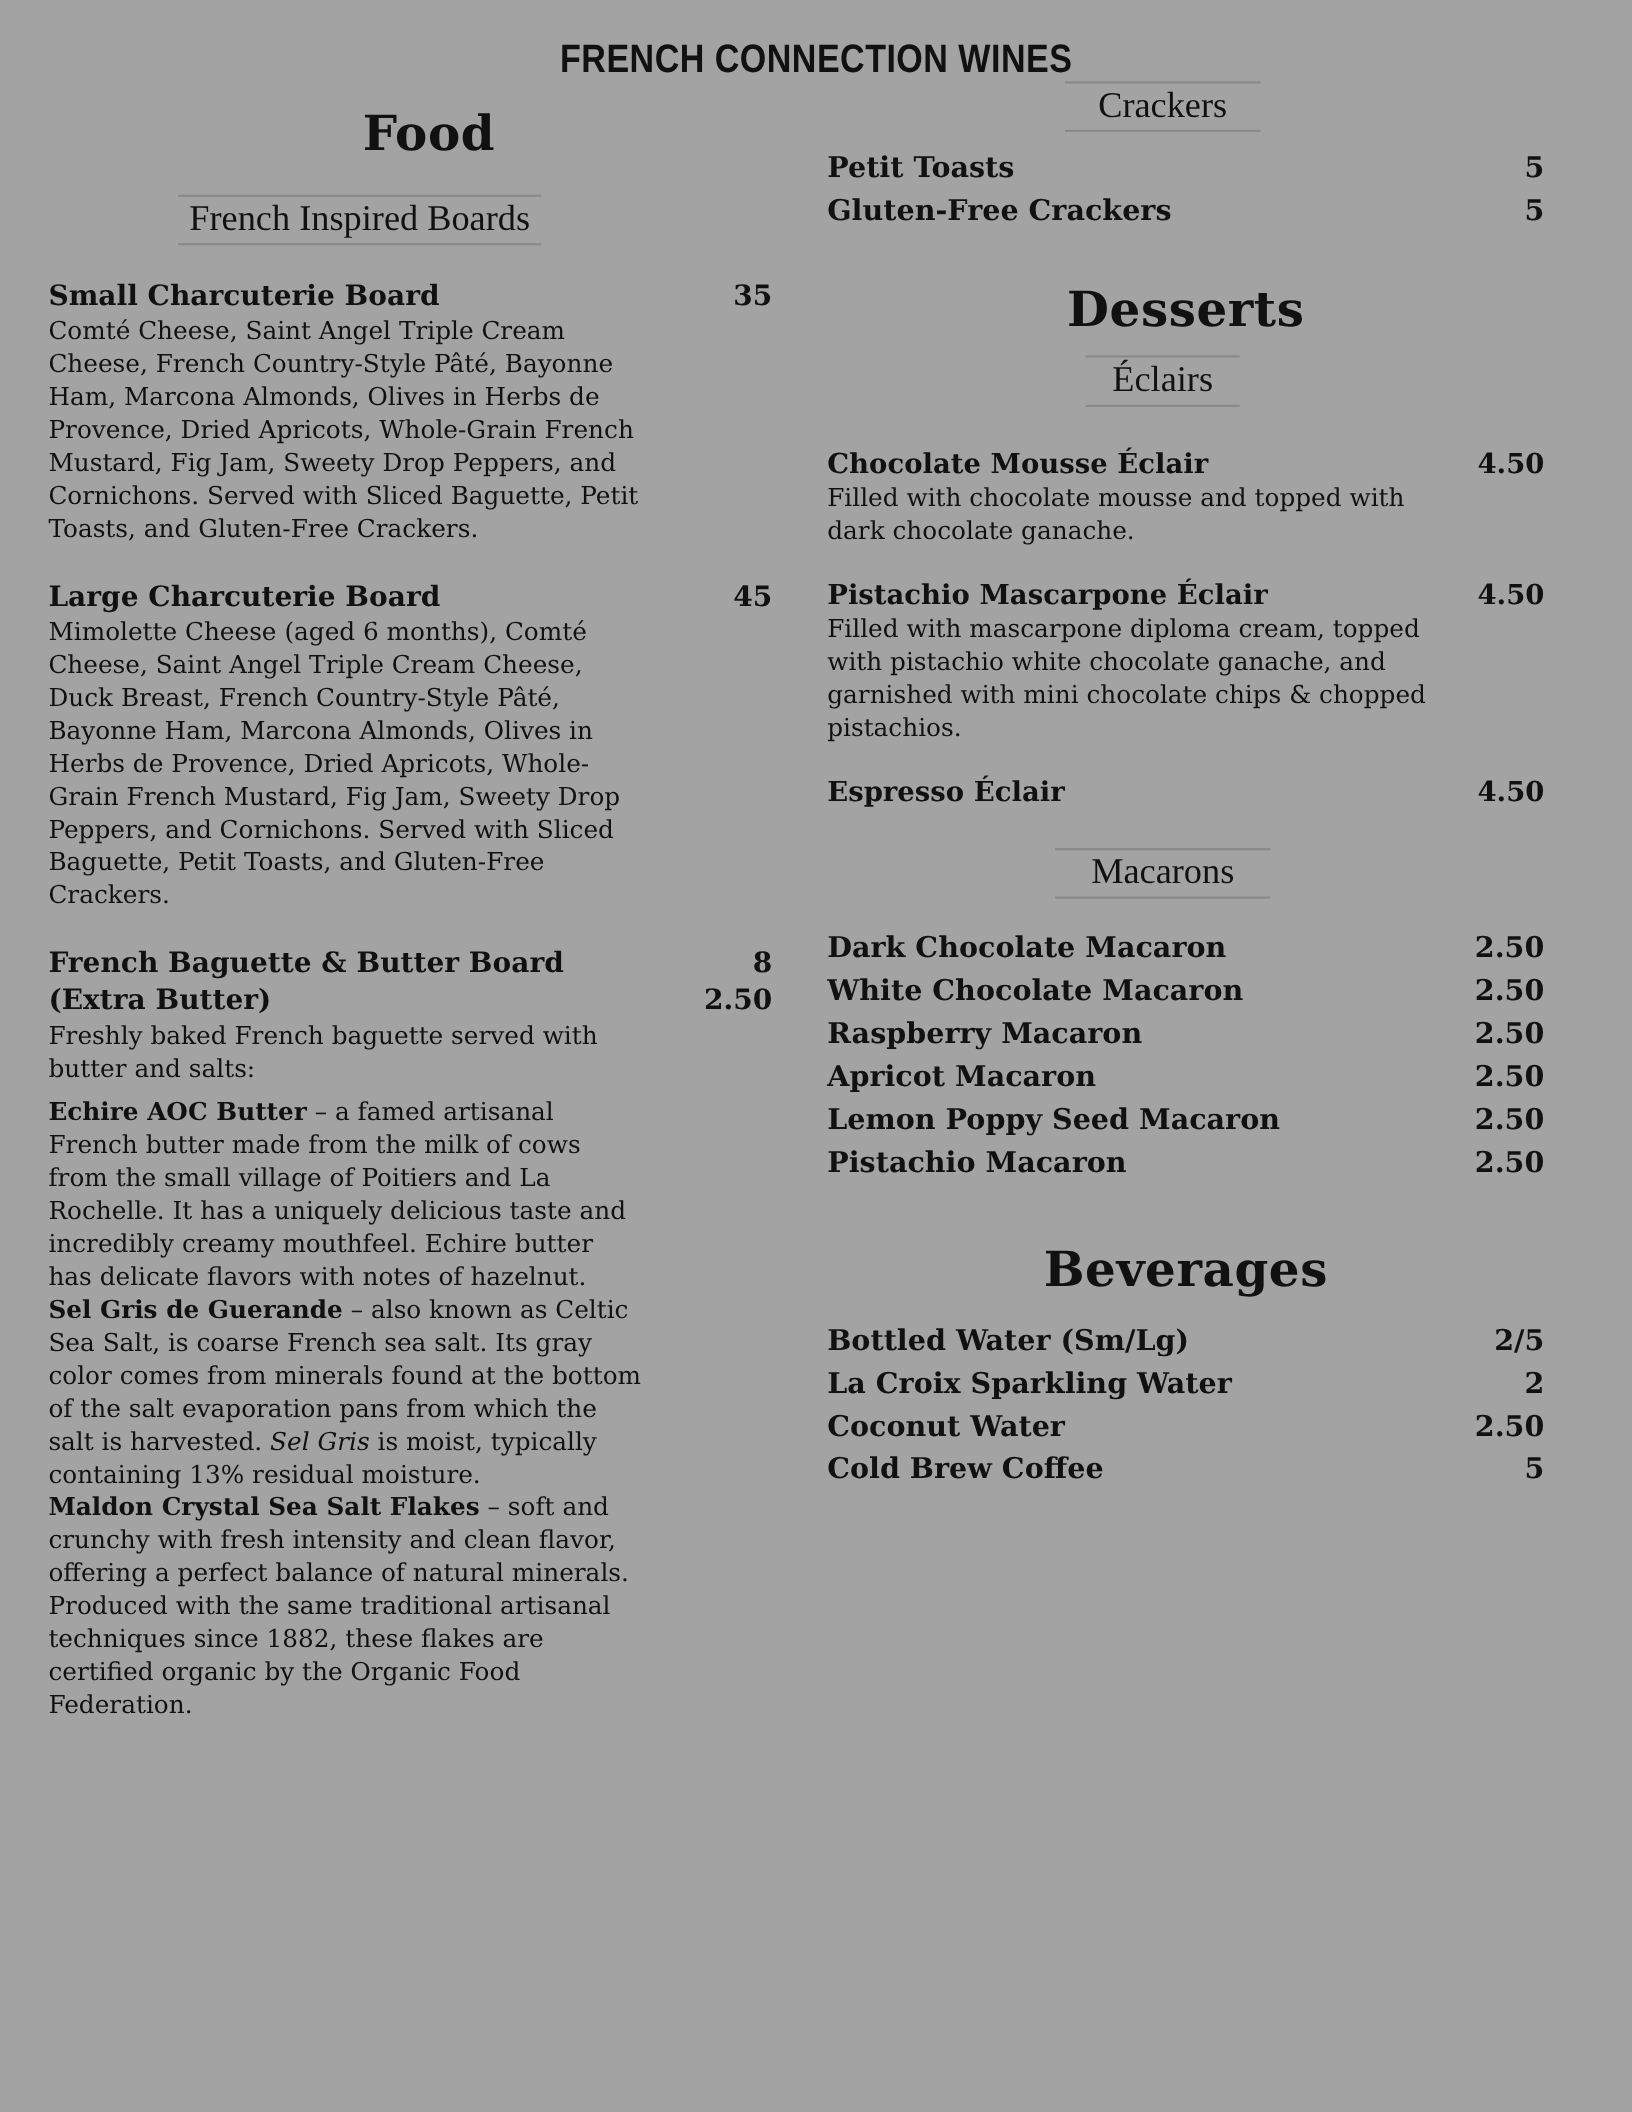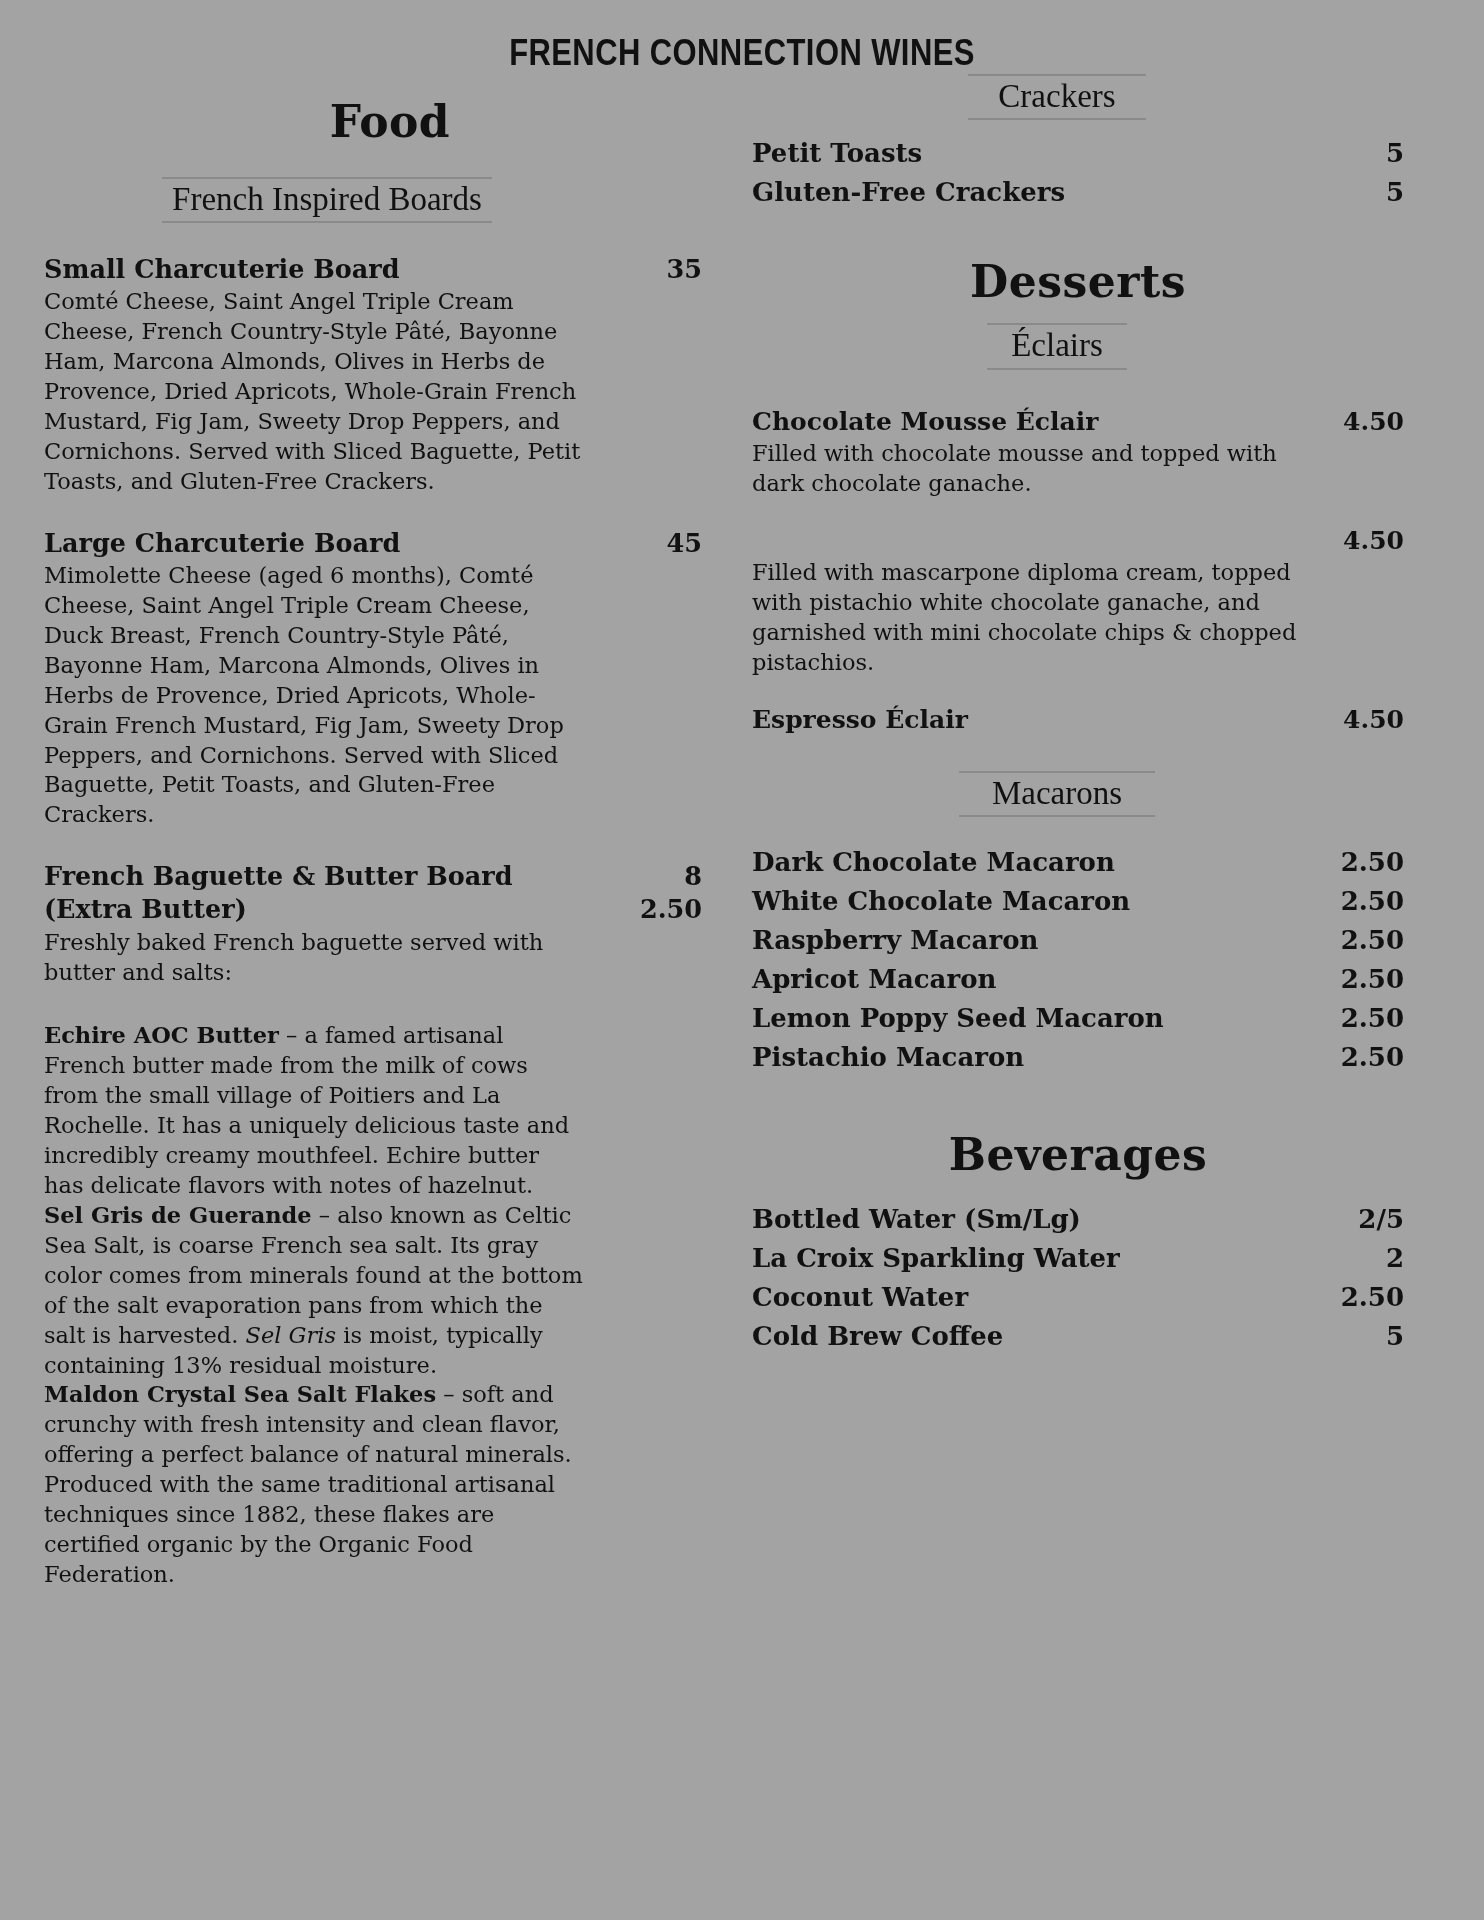--- a/index.html
+++ b/index.html
@@ -102,21 +102,21 @@
   .baguette-line2 {
     display: flex;
     align-items: baseline;
     font-family: "DejaVu Serif", serif;
     font-weight: bold;
     font-size: 25.5px;
     line-height: 1.3;
   }
   .baguette-line2 .price { margin-left: auto; }
 
-  .salts { margin-top: 34px; }
+  .salts { margin-top: 10px; }
   .salt-para { margin-top: 0; }
 
   
   .simple-list { margin-top: 18px; }
   .simple-row {
     display: flex;
     align-items: baseline;
     font-family: "DejaVu Serif", serif;
     font-weight: bold;
     font-size: 26px;
@@ -218,20 +218,21 @@
         <div class="eclair-block">
           <div class="item-row">
             <span class="name">Chocolate Mousse Éclair</span>
             <span class="price">4.50</span>
           </div>
           <div class="desc eclair-desc">Filled with chocolate mousse and topped with dark chocolate ganache.</div>
         </div>
 
         <div class="eclair-block">
           <div class="item-row">
+            <span class="name">Pistachio Mascarpone Éclair</span>
             <span class="price">4.50</span>
           </div>
           <div class="desc eclair-desc">Filled with mascarpone diploma cream, topped with pistachio white chocolate ganache, and garnished with mini chocolate chips &amp; chopped pistachios.</div>
         </div>
 
         <div class="eclair-block">
           <div class="item-row">
             <span class="name">Espresso Éclair</span>
             <span class="price">4.50</span>
           </div>

